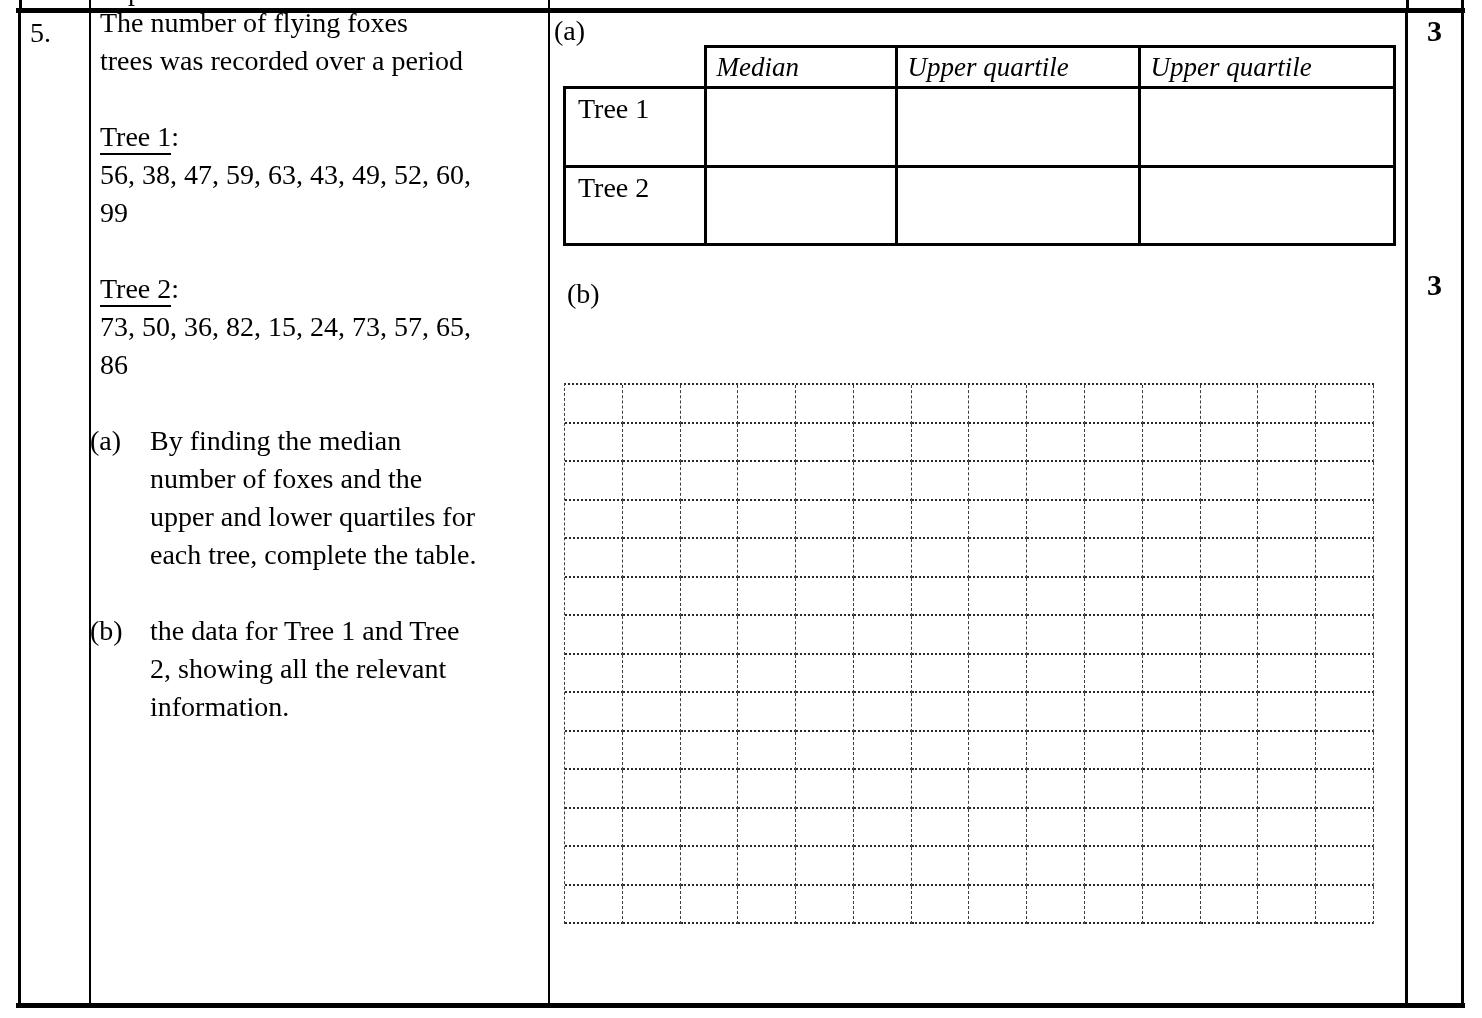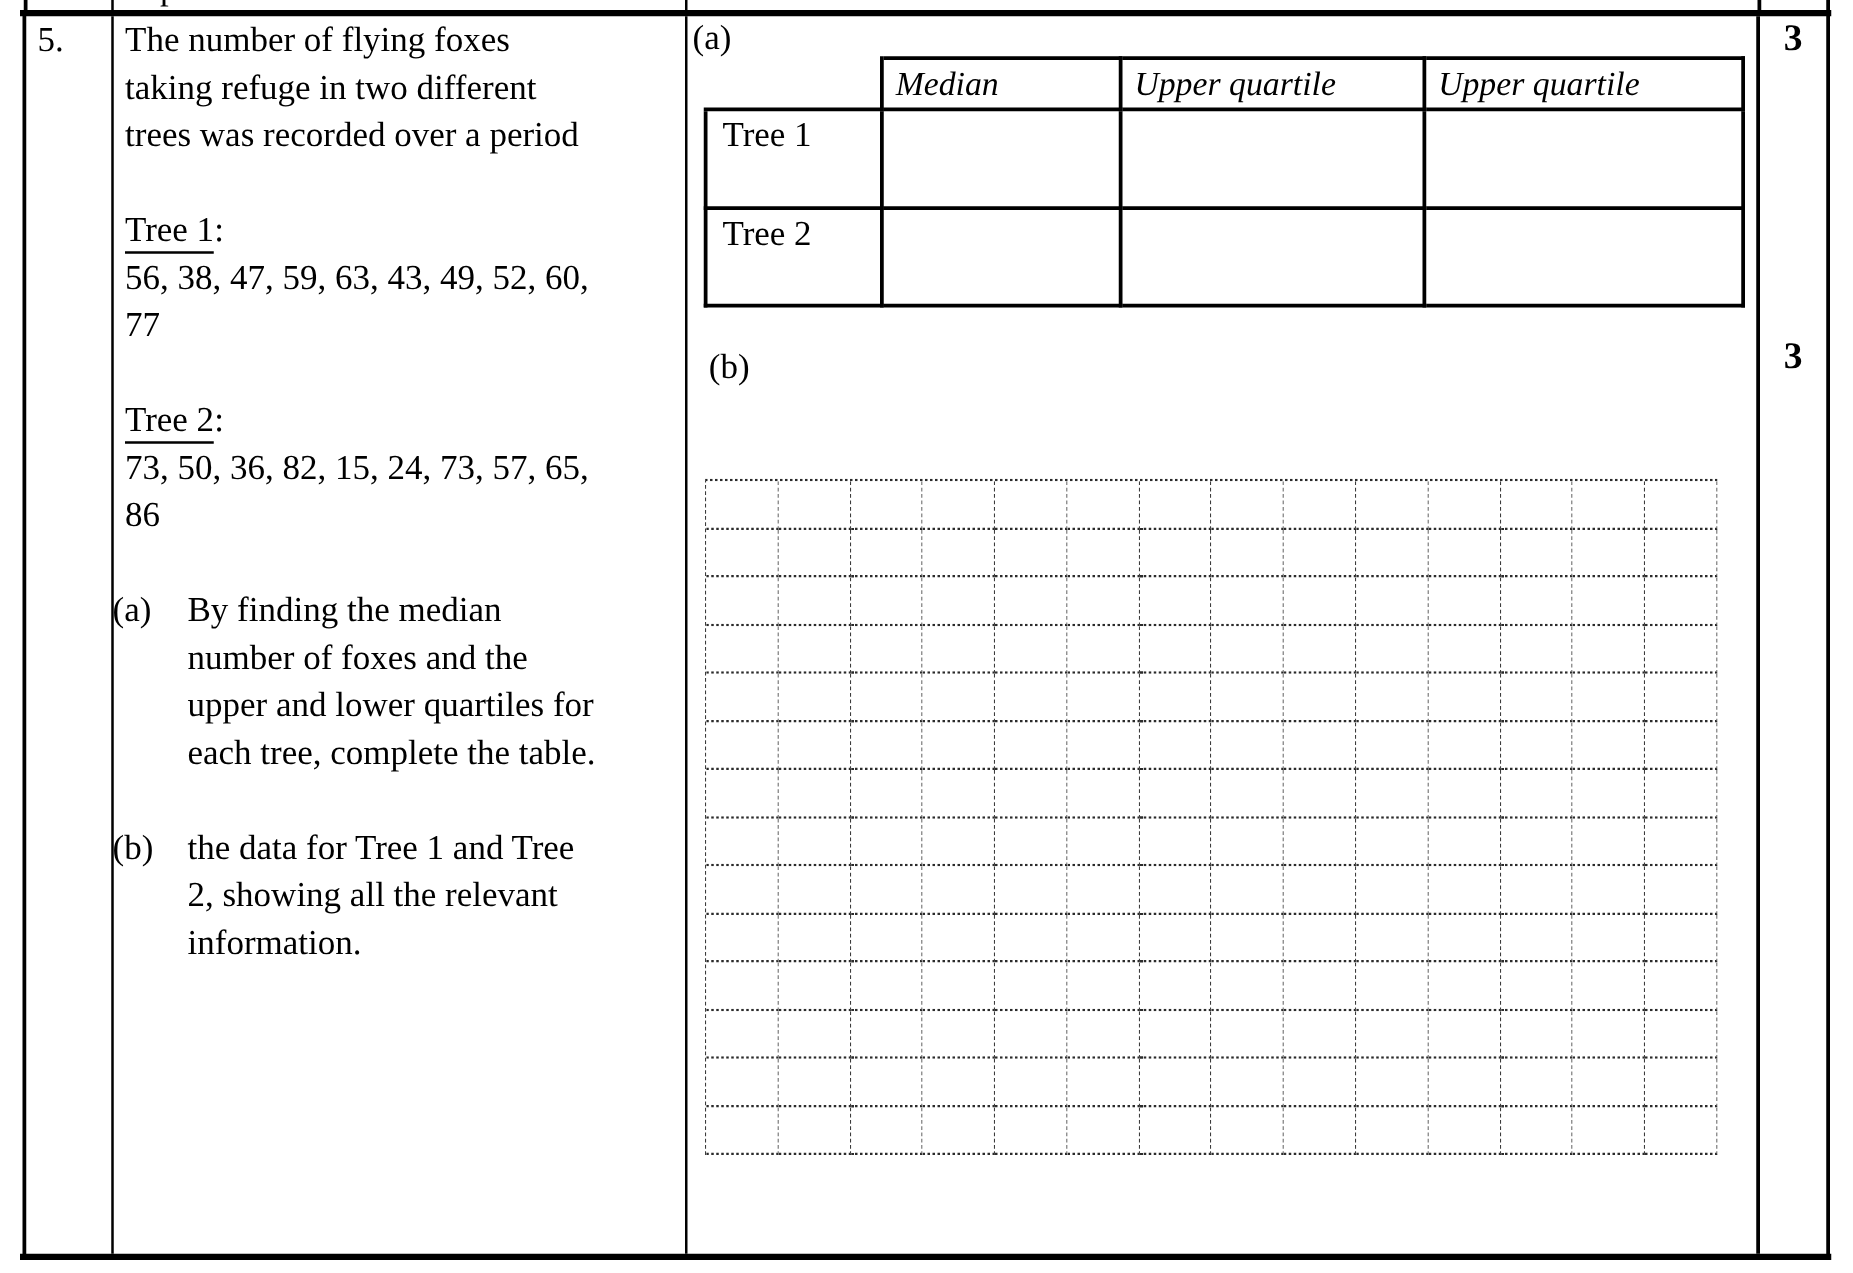--- a/index.html
+++ b/index.html
@@ -11,21 +11,21 @@
     font-family: "Liberation Serif", "DejaVu Serif", serif;
     color: #000;
     overflow: hidden;
   }
   .bar { position: absolute; background: #000; }
 
   
   .qtext {
     position: absolute;
     left: 100px;
-    top: 14px;
+    top: 4px;
     width: 446px;
     font-size: 28px;
     line-height: 38px;
   }
   .qline { min-height: 38px; white-space: nowrap; }
   .blankline { height: 38px; }
   .uline { border-bottom: 2px solid #000; padding-bottom: 1px; }
   .listitem { position: relative; padding-left: 50px; }
   .marker { position: absolute; left: -10px; top: 0; }
 
@@ -106,27 +106,26 @@
   <div class="bar" style="left:18px;   top:8px; width:3px; height:1000px;"></div>
   <div class="bar" style="left:1461px; top:8px; width:3px; height:1000px;"></div>
   <div class="bar" style="left:89px;   top:13px; width:2px; height:990px;"></div>
   <div class="bar" style="left:548px;  top:13px; width:2px; height:990px;"></div>
   <div class="bar" style="left:1405px; top:13px; width:3px; height:990px;"></div>
 
   <div class="qnum">5.</div>
 
   <div class="qtext">
     <div class="qline">The number of flying foxes</div>
-    <div class="qline">taking refuge in two different</div>
     <div class="qline">trees was recorded over a period</div>
     <div class="blankline"></div>
 
     <div class="qline"><span class="uline">Tree 1</span><span>:</span></div>
     <div class="qline">56, 38, 47, 59, 63, 43, 49, 52, 60,</div>
-    <div class="qline">77</div>
+    <div class="qline">99</div>
     <div class="blankline"></div>
 
     <div class="qline"><span class="uline">Tree 2</span><span>:</span></div>
     <div class="qline">73, 50, 36, 82, 15, 24, 73, 57, 65,</div>
     <div class="qline">86</div>
     <div class="blankline"></div>
 
     <div class="listitem">
       <span class="marker">(a)</span>
       <div class="qline">By finding the median</div>

